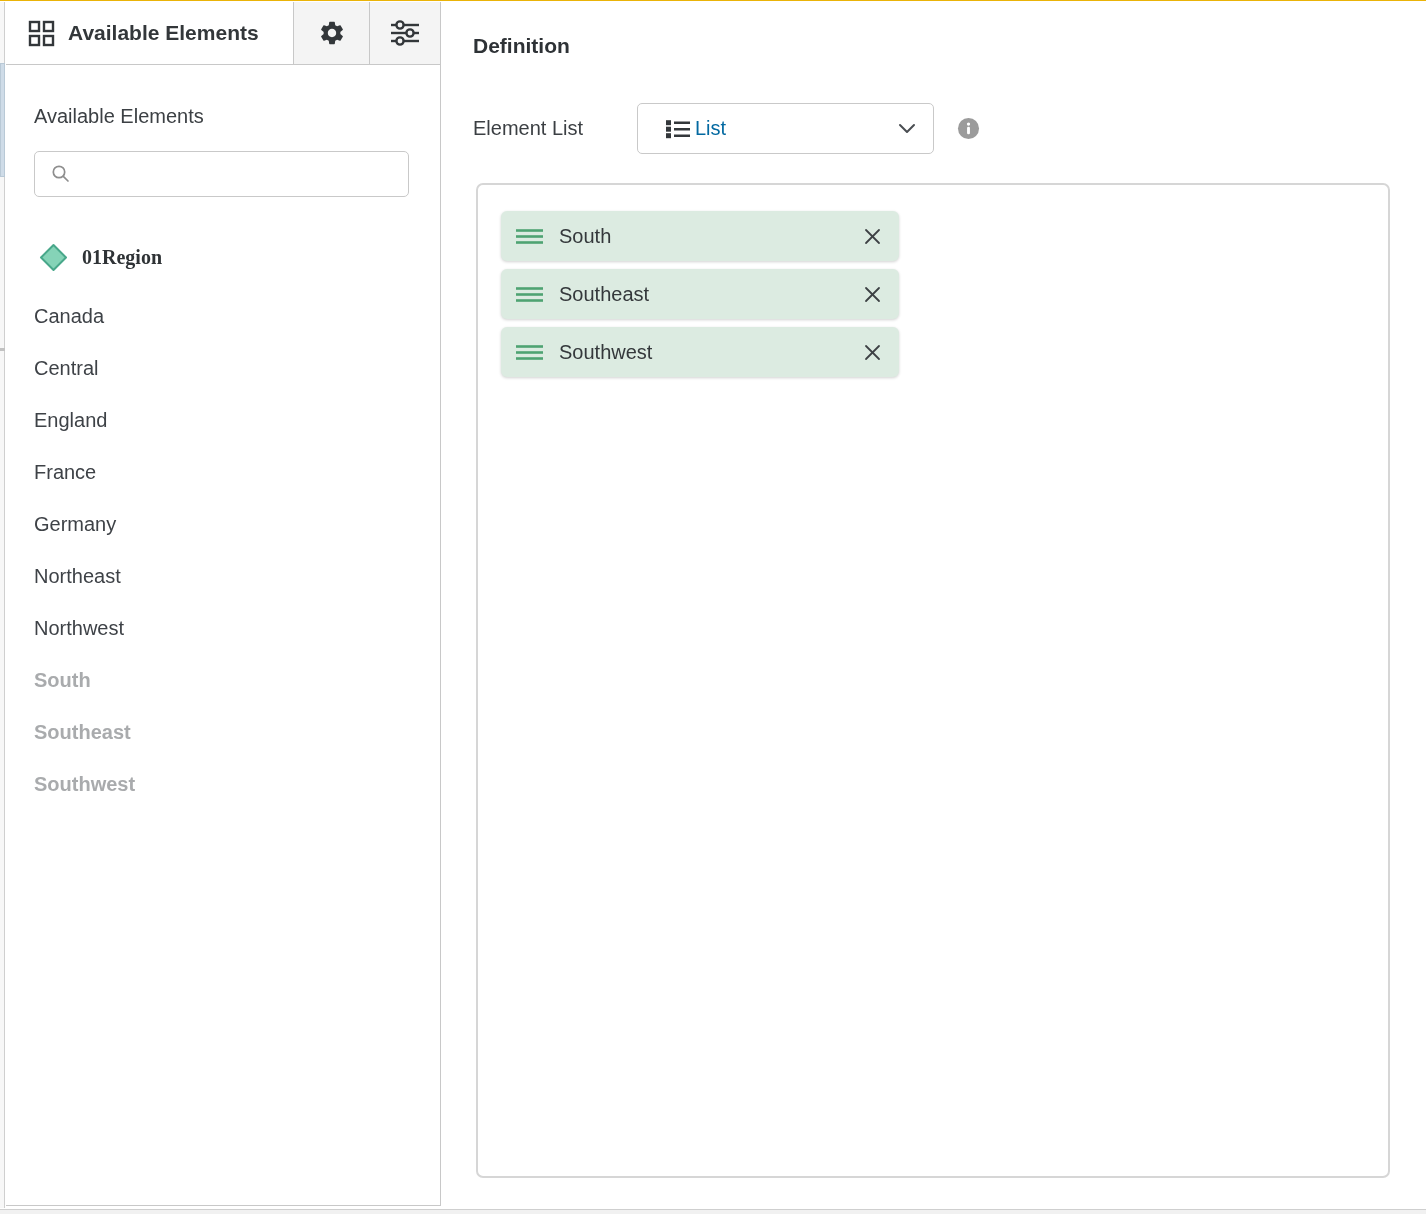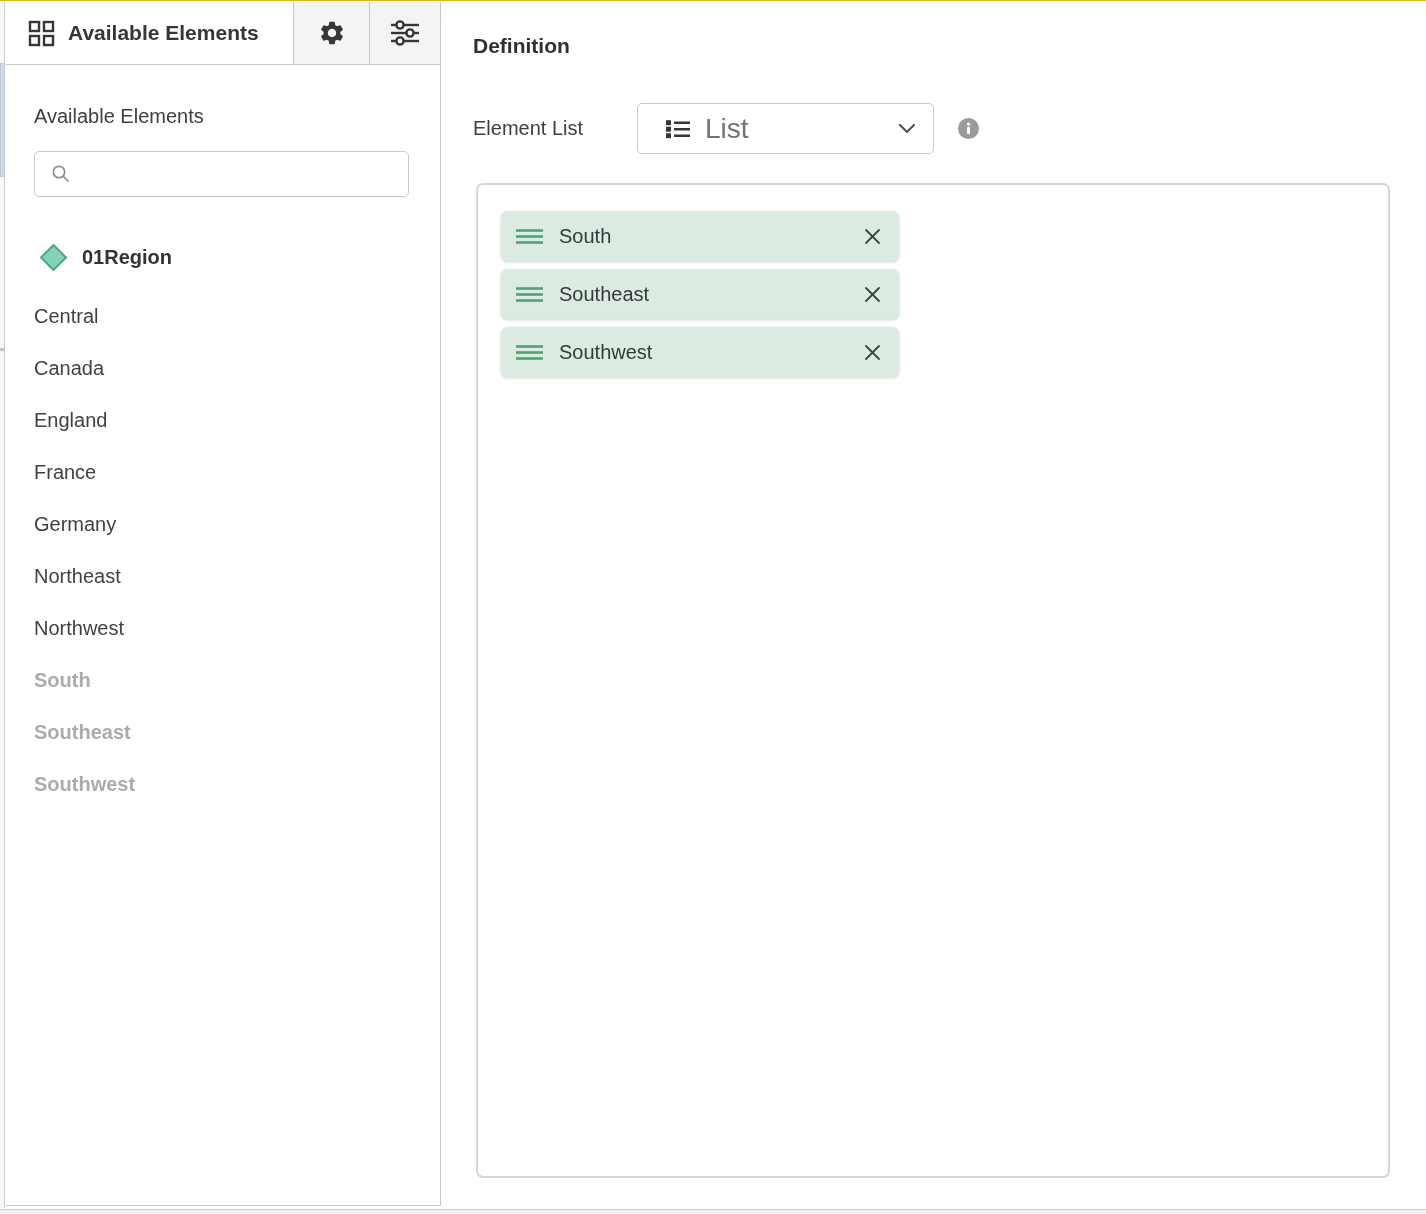--- a/index.html
+++ b/index.html
@@ -73,21 +73,21 @@
     display: flex; align-items: center;
     padding: 0 12px 0 15px; background: #fff;
   }
   .search-box input {
     border: none; outline: none; flex: 1; min-width: 0;
     font-size: 18px; font-family: "Liberation Sans", sans-serif;
     color: #3c4044; background: transparent; margin-left: 10px;
   }
   .group-row {
     margin: 45px 0 0 32px;
-    display: flex; align-items: center; gap: 13px;
+    display: flex; align-items: center; gap: 13px; font-family: Liberation Serif, serif;
   }
   .group-row .group-label {
     font-size: 20px; font-weight: bold; color: #2f3336;
   }
   .element-list {
     list-style: none; margin: 17px 0 0 0; padding: 0;
   }
   .element-item {
     height: 52px; display: flex; align-items: center;
     padding-left: 28px; font-size: 20px; color: #3e4247;
@@ -113,21 +113,21 @@
   .etype-label {
     width: 164px; font-size: 20px; color: #3b3f43;
   }
   .etype-select {
     width: 297px; height: 51px;
     border: 1px solid #c9c9c9; border-radius: 5px; background: #fff;
     display: flex; align-items: center;
     padding-left: 26px; position: relative; cursor: pointer;
   }
   .etype-value {
-    font-size: 28px; color: #737373; margin-left: 13px;
+    font-size: 20px; color: #0369a1; margin-left: 3px;
   }
   .etype-select .chevron {
     position: absolute; right: 17px; top: 50%; transform: translateY(-50%);
   }
   .info-icon { margin-left: 23px; display: flex; align-items: center; }
 
   .def-box {
     position: absolute; left: 34px; top: 181px; width: 914px; height: 995px;
     border: 2px solid #d6d6d6; border-radius: 7px; background: #fff;
   }
@@ -217,25 +217,25 @@
         <svg width="31" height="31" viewBox="0 0 31 31">
           <polygon points="15.5,3 28,15.5 15.5,28 3,15.5" fill="#85d3b7" stroke="#48a78a" stroke-width="2" stroke-linejoin="round"></polygon>
         </svg>
       </span>
       <span class="group-label">01Region</span>
     </div>
 
     <ul class="element-list">
 
         <li class="element-item">
+          <span>Canada</span>
+        </li>
+
+        <li class="element-item">
           <span>Central</span>
-        </li>
-
-        <li class="element-item">
-          <span>Canada</span>
         </li>
 
         <li class="element-item">
           <span>England</span>
         </li>
 
         <li class="element-item">
           <span>France</span>
         </li>
 

